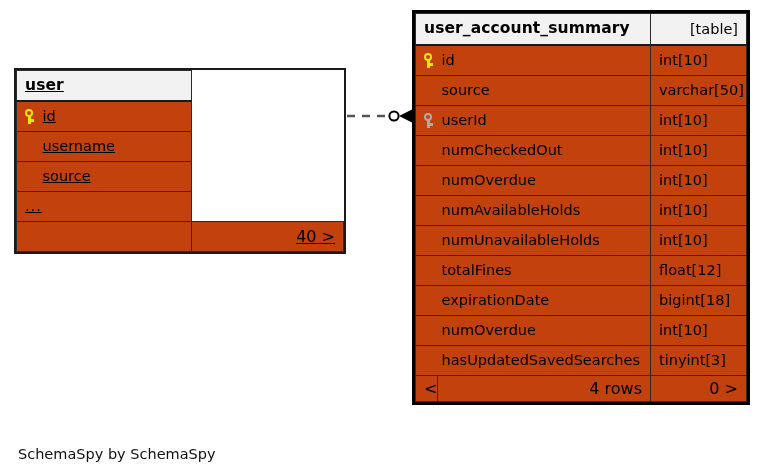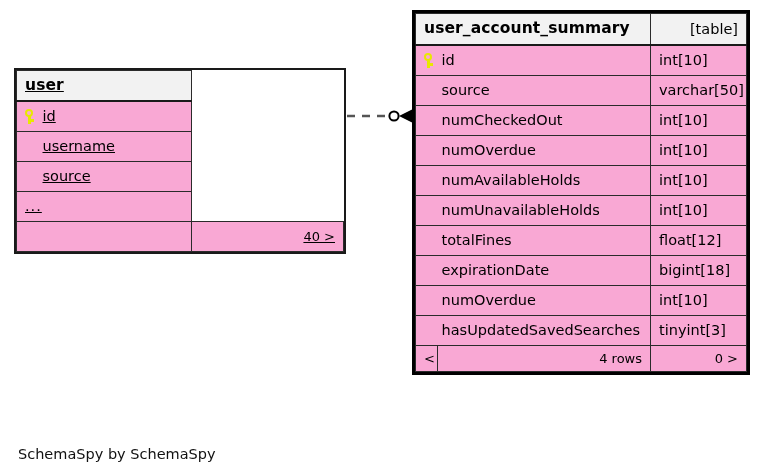--- a/index.html
+++ b/index.html
@@ -34,21 +34,21 @@
     border-collapse: collapse;
     table-layout: fixed;
   }
   .entity-inner td {
     border: 1px solid #2b2b2b;
     padding: 0 8px;
     height: 29px;
     font-size: 14.5px;
     line-height: 1;
     vertical-align: middle;
-    background: #f9a8d4;
+    background: #c2410c;
     white-space: nowrap;
     overflow: hidden;
   }
 
   
   .hdr td {
     background: #f2f2f2;
     border-bottom: 2px solid #1a1a1a;
     height: 30px;
   }
@@ -116,21 +116,21 @@
 
   
   .ellipsis-row td {
     font-size: 14.5px;
     letter-spacing: 1px;
   }
 
   
   .ftr td {
     height: 25px;
-    font-size: 13px;
+    font-size: 16px;
   }
   .ftr .ftr-prev { text-align: left; }
   .ftr .ftr-rows { text-align: right; }
   .ftr .ftr-next { text-align: right; }
 
   
   #entity-user {
     left: 14px;
     top: 68px;
     width: 332px;
@@ -241,20 +241,27 @@
           <td class="fld-name">id</td>
           <td class="fld-type">int[10]</td>
         </tr>
 
         <tr>
           <td class="fld-key"></td>
           <td class="fld-name">source</td>
           <td class="fld-type">varchar[50]</td>
         </tr>
 
+        <tr>
+          <td class="fld-key">
+            <span class="key key-foreign"><span class="bow"></span><span class="shaft"></span><span class="tooth"></span></span>
+          </td>
+          <td class="fld-name">userId</td>
+          <td class="fld-type">int[10]</td>
+        </tr>
 
         <tr>
           <td class="fld-key"></td>
           <td class="fld-name">numCheckedOut</td>
           <td class="fld-type">int[10]</td>
         </tr>
 
         <tr>
           <td class="fld-key"></td>
           <td class="fld-name">numOverdue</td>

